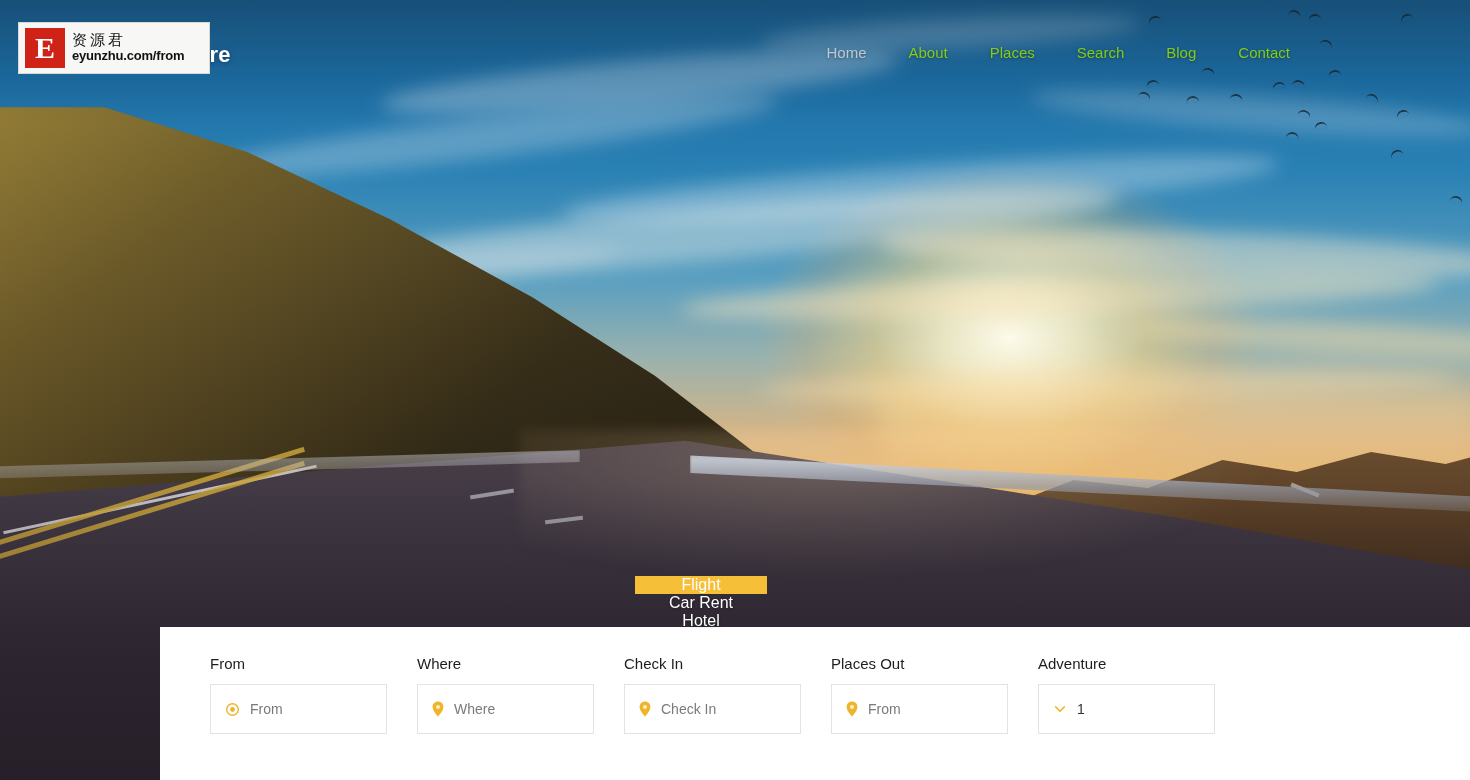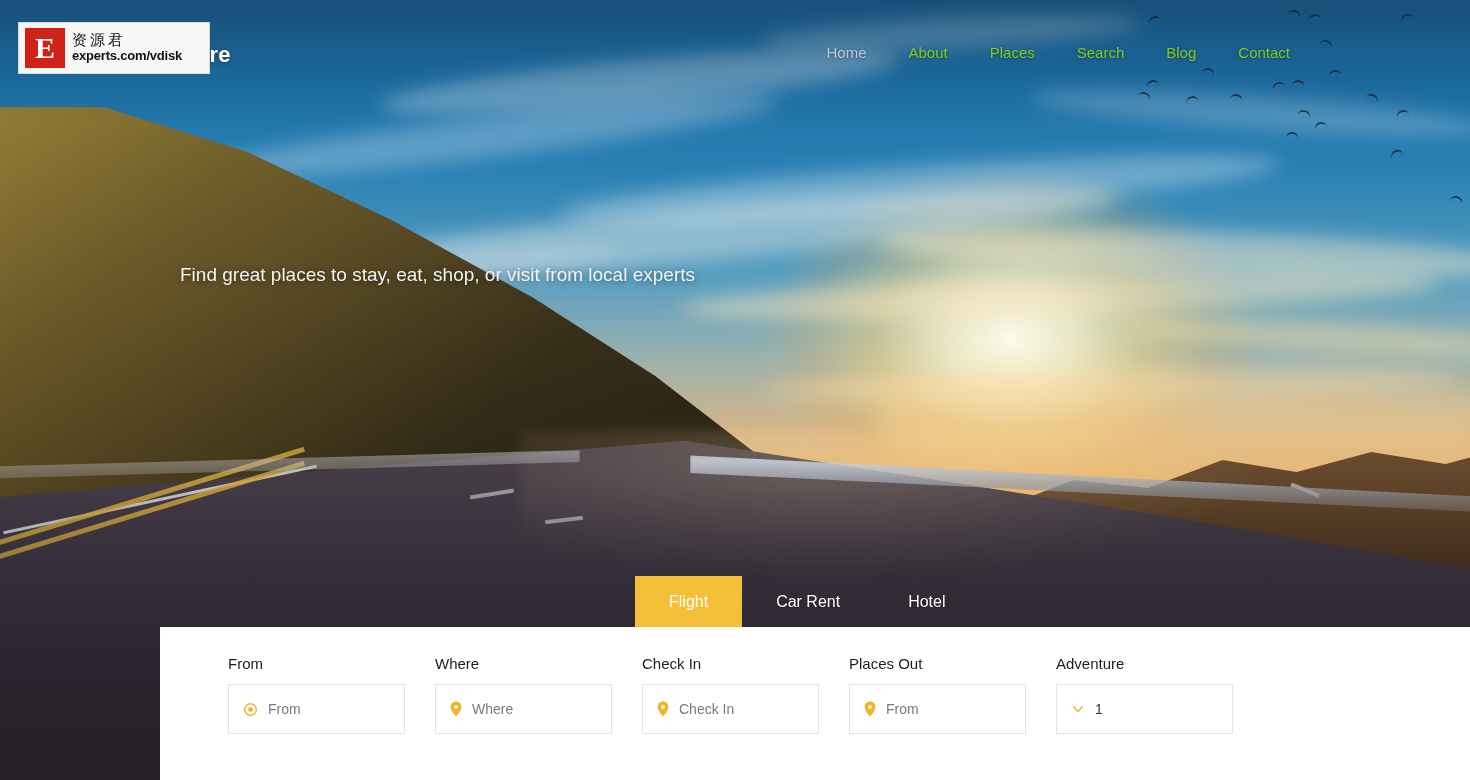--- a/index.html
+++ b/index.html
@@ -242,20 +242,21 @@
     margin-top: 42px;
     font-size: 19px; color: #f2f2f2;
     text-shadow: 0 1px 6px rgba(0,0,0,0.45);
   }
 
   
   .tabs {
     position: absolute; left: 635px; top: 576px;
     display: flex; align-items: stretch; height: 51px;
     z-index: 18;
+    flex-direction: column;
   }
   .tab {
     display: flex; align-items: center; justify-content: center;
     padding: 0 34px;
     font-size: 16px; color: #ffffff; cursor: pointer;
     text-shadow: 0 1px 3px rgba(0,0,0,0.3);
     white-space: nowrap;
   }
   .tab.active {
     background: #f5bf38;
@@ -266,21 +267,21 @@
   
   .panel {
     position: absolute; left: 160px; top: 627px;
     width: 1310px; height: 153px;
     background: #ffffff;
     z-index: 16;
     padding: 28px 0 0 0;
   }
   .fields {
     display: flex; align-items: flex-end; gap: 30px;
-    padding-left: 68px;
+    padding-left: 50px;
   }
   .field { width: 177px; }
   .field-label {
     font-size: 15px; color: #1d1d1d; font-weight: 400;
     margin-bottom: 12px; white-space: nowrap;
   }
   .field-input {
     height: 50px; width: 100%;
     border: 1px solid #e3e3e3;
     background: #ffffff;
@@ -376,26 +377,25 @@
       <a class="nav-link">Contact</a>
     </nav>
   </div>
 
   <div class="watermark">
     <div class="wm-badge">
       <span>E</span>
     </div>
     <div class="wm-text">
       <div class="wm-cn">资源君</div>
-      <div class="wm-url">experts.com/vdisk</div>
+      <div class="wm-url">eyunzhu.com/from</div>
     </div>
   </div>
 
   <div class="hero-copy">
-    <p class="hero-sub">Find great places to stay, eat, shop, or visit from local experts</p>
   </div>
 
   <div class="tabs">
     <div class="tab active">Flight</div>
     <div class="tab">Car Rent</div>
     <div class="tab">Hotel</div>
   </div>
 
   <div class="panel">
     <div class="fields">

